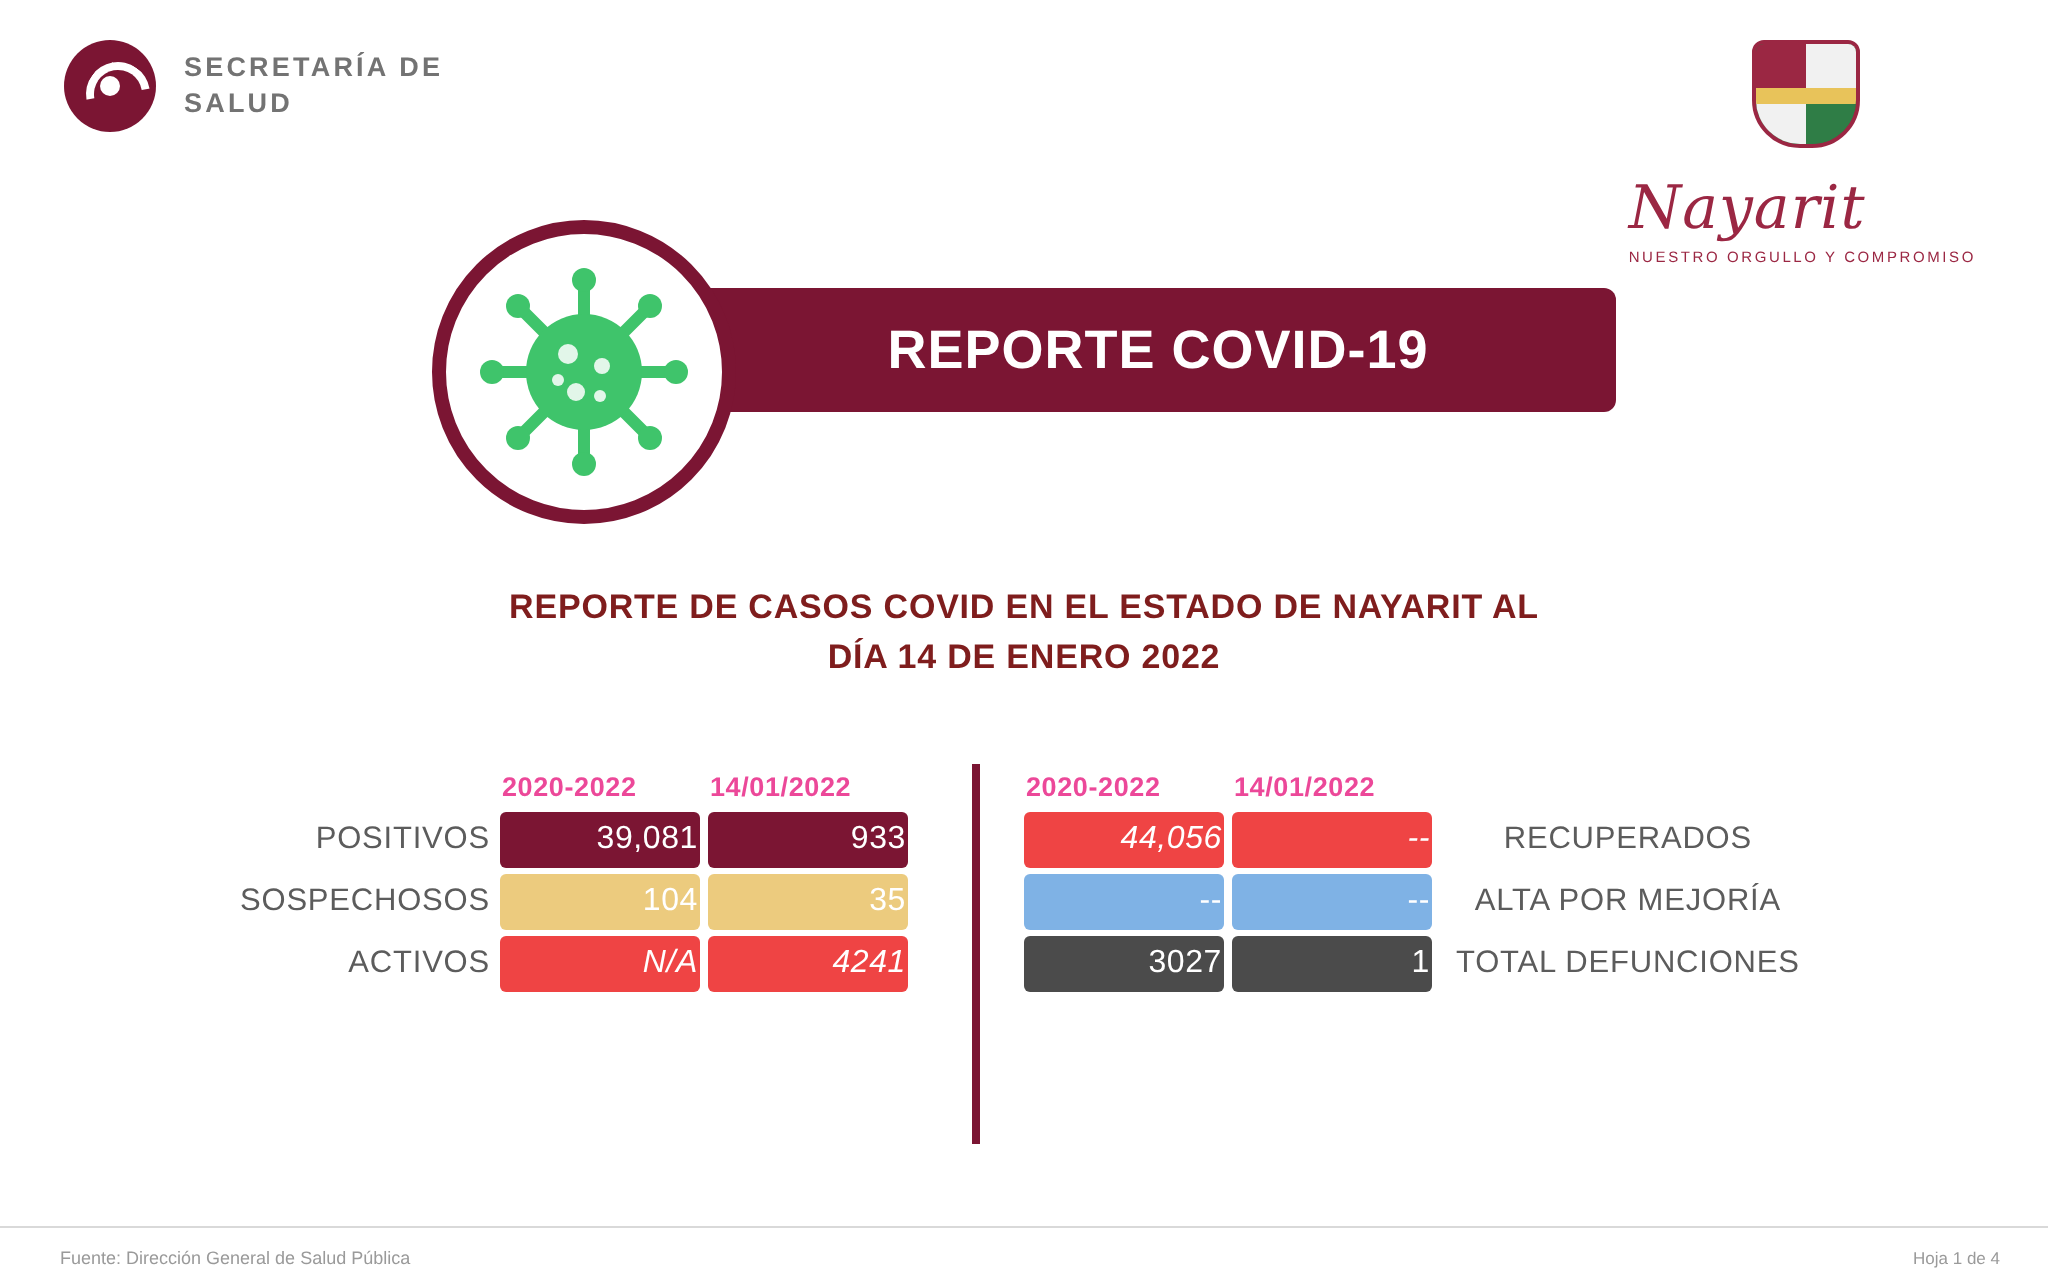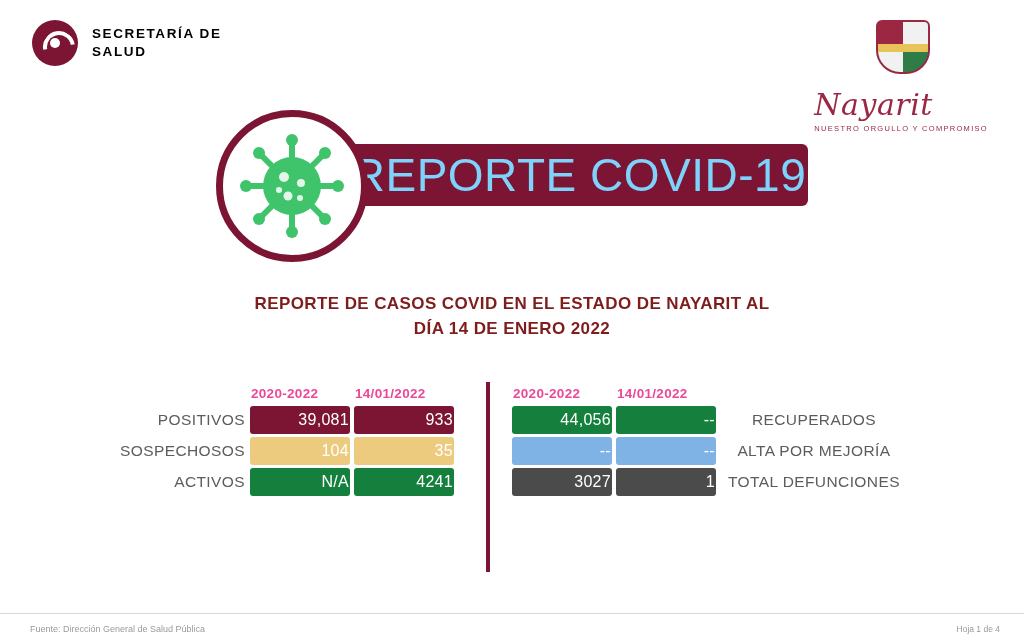--- a/index.html
+++ b/index.html
@@ -55,21 +55,21 @@
     position: absolute;
     left: 18px; top: 18px;
     width: 10px; height: 10px;
     border-radius: 50%;
     background: #ffffff;
   }
   .salud-text {
     font-size: 13.5px;
     letter-spacing: 1.6px;
     line-height: 1.35;
-    color: #000000;
+    color: #737373;
     font-weight: bold;
   }
 
   .nayarit-logo {
     position: absolute;
     right: 36px;
     top: 14px;
     display: flex;
     align-items: center;
     gap: 12px;
@@ -129,23 +129,23 @@
     top: 144px;
     width: 528px;
     height: 62px;
     background: #7b1533;
     border-radius: 6px;
     display: flex;
     align-items: center;
     justify-content: center;
   }
   .banner-text {
-    color: #7dd3fc;
-    font-size: 46px;
-    font-weight: normal;
+    color: #ffffff;
+    font-size: 27px;
+    font-weight: bold;
     letter-spacing: 0.5px;
     padding-left: 70px;
   }
   .virus-badge {
     position: absolute;
     left: 216px;
     top: 110px;
     width: 138px;
     height: 138px;
     border-radius: 50%;
@@ -224,21 +224,21 @@
     height: 26px;
     text-align: right;
     color: #ffffff;
     font-size: 16px;
     border-radius: 3px;
     letter-spacing: 0.3px;
   }
   .c-maroon { background: #7b1533; }
   .c-blue   { background: #7fb2e5; }
   .c-amber  { background: #eccb7e; }
-  .c-green  { background: #15803d; }
+  .c-green  { background: #ef4444; font-style: italic; }
   .c-dark   { background: #4b4b4b; }
 
   
   .footer-line {
     position: absolute;
     left: 0;
     bottom: 26px;
     width: 1024px;
     height: 1px;
     background: #d9d9d9;

